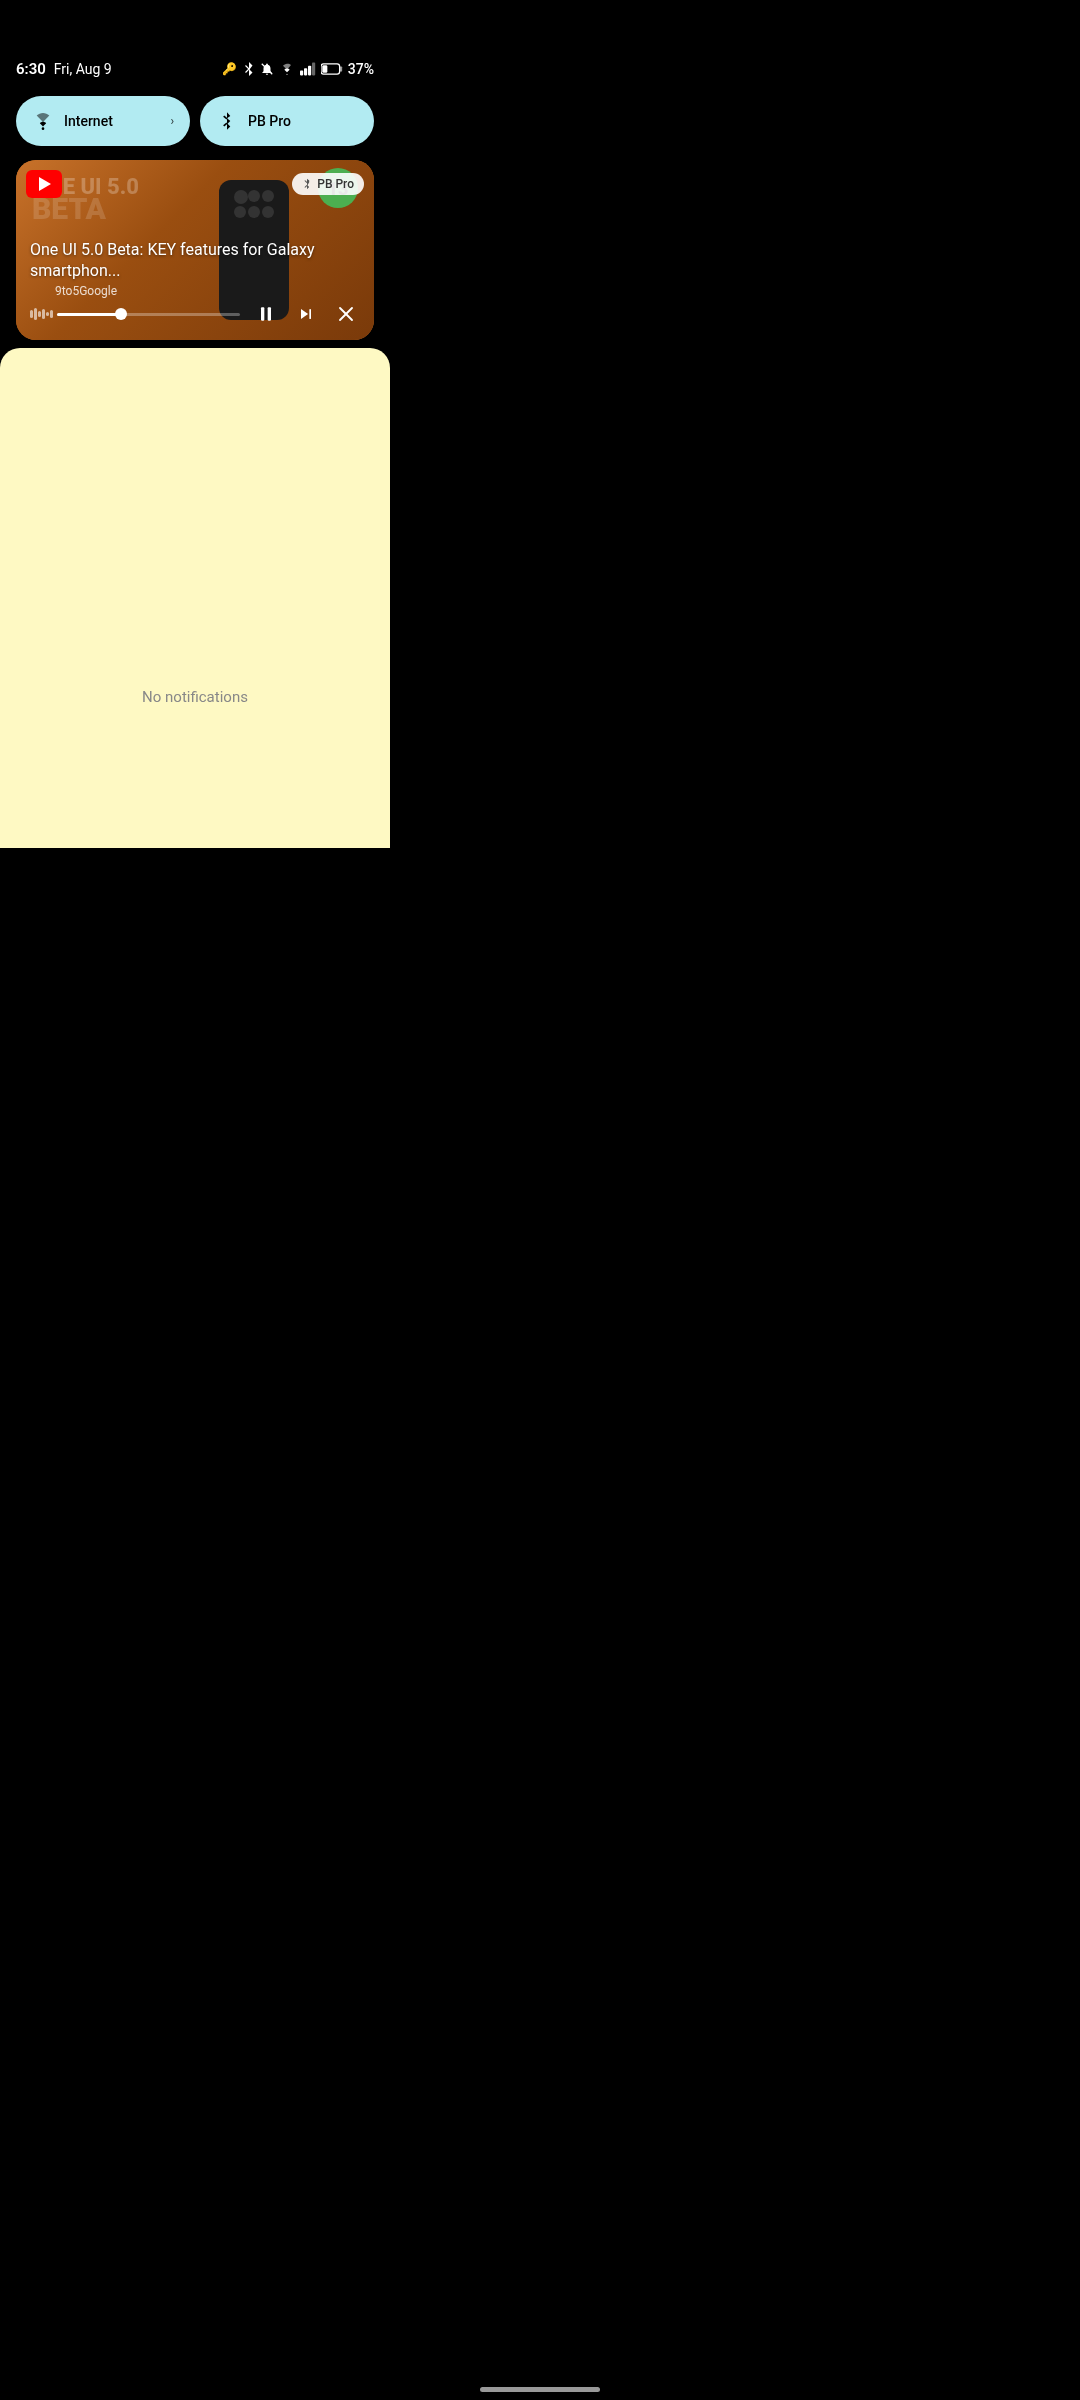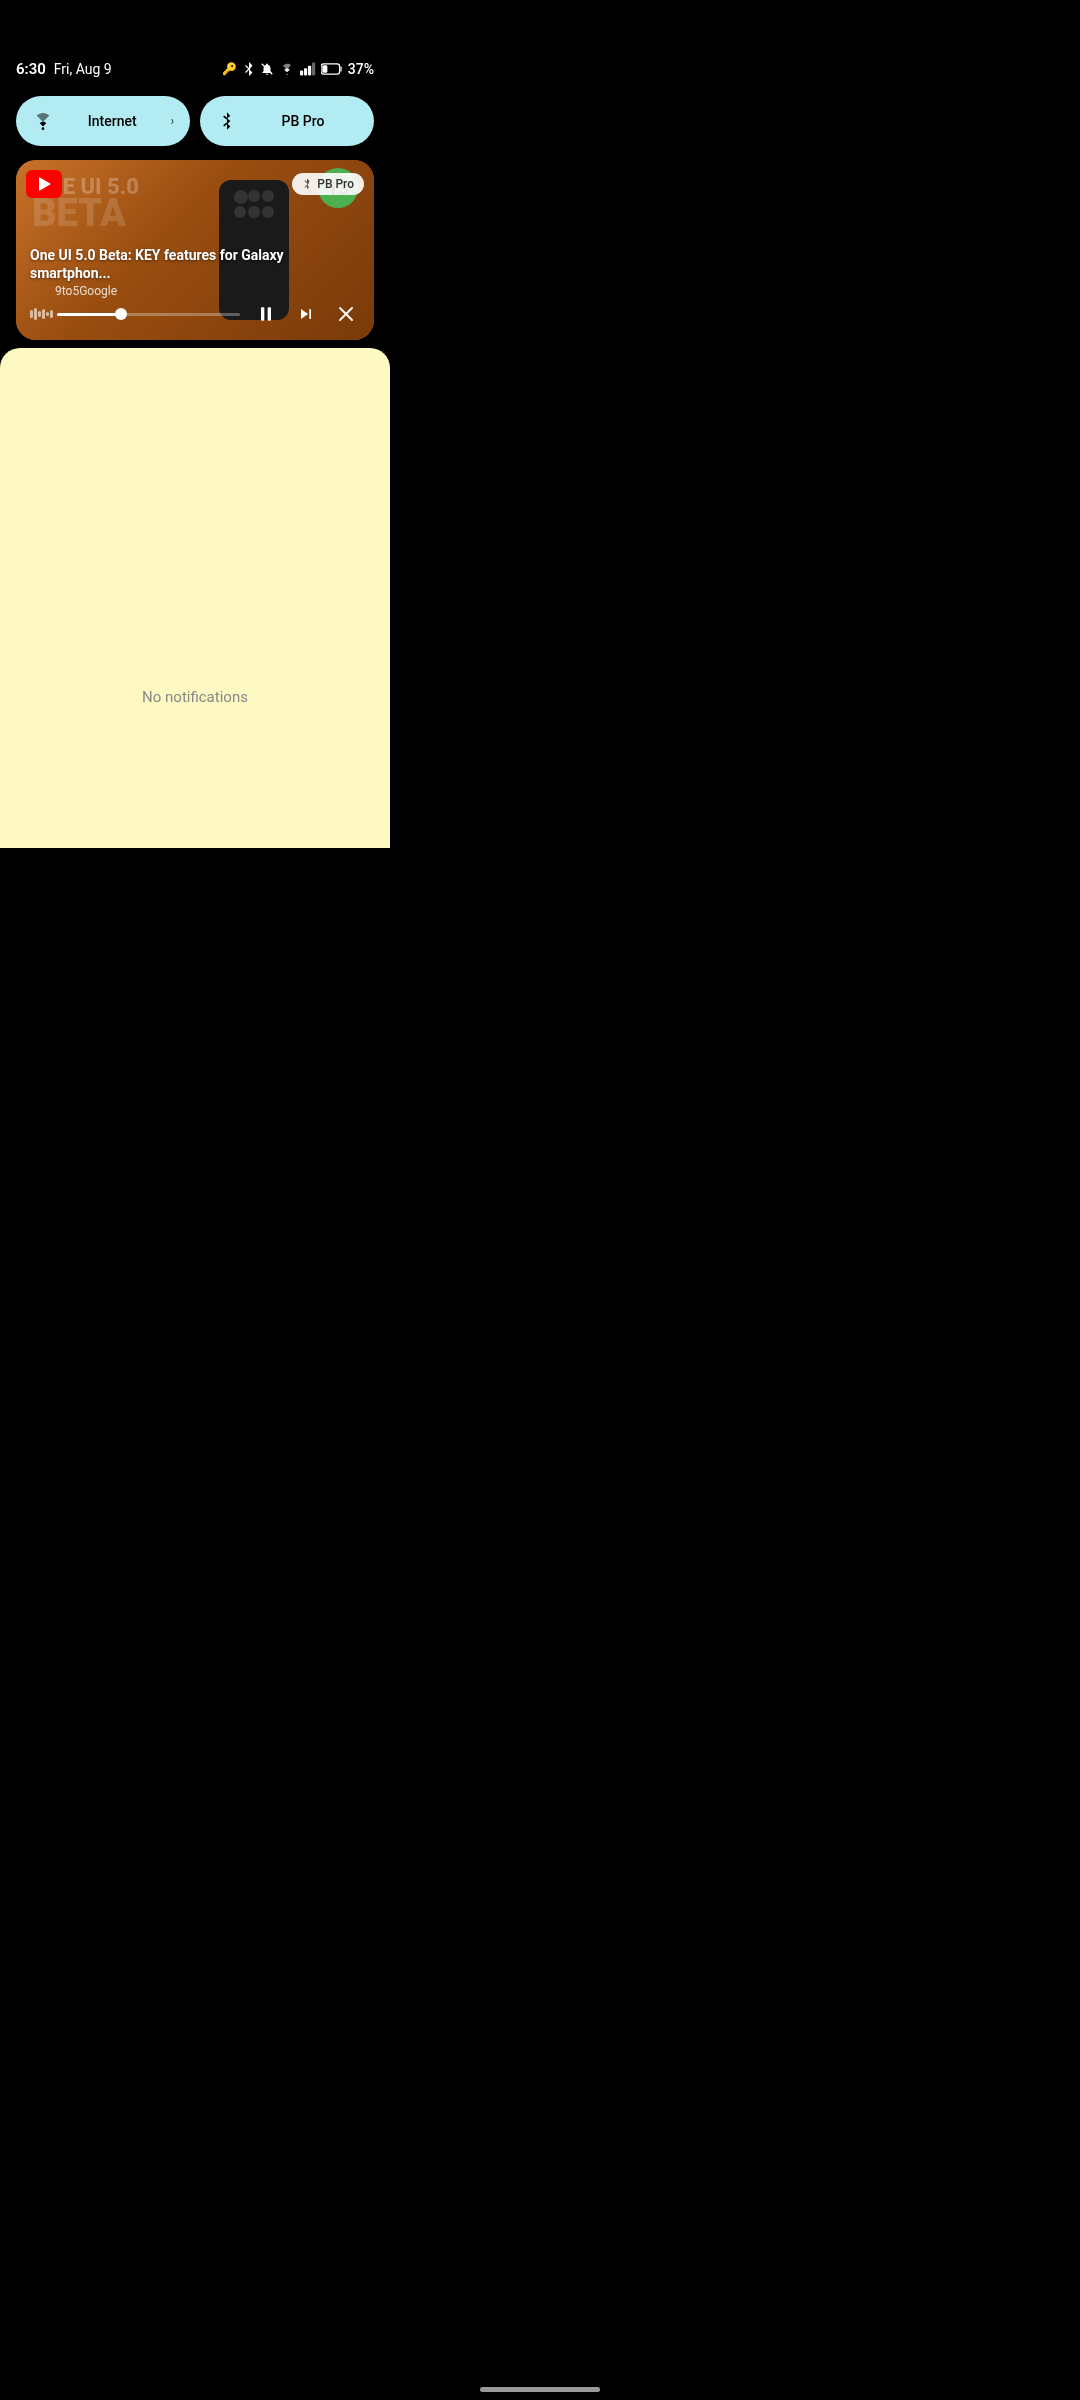--- a/index.html
+++ b/index.html
@@ -72,21 +72,20 @@
       align-items: center;
       gap: 10px;
       font-size: 14px;
       font-weight: 500;
       cursor: pointer;
     }
 
     .tile-active {
       background: #b2ebf2;
       color: #000;
-      text-align: center;
     }
 
     .tile-inactive {
       background: #2a2a2a;
       color: #ccc;
     }
 
     .tile-icon {
       width: 22px;
       height: 22px;
@@ -131,21 +130,21 @@
     }
 
     .media-bg-text .one-ui {
       font-size: 22px;
       font-weight: 800;
       color: rgba(255,255,255,0.25);
       line-height: 1;
     }
 
     .media-bg-text .beta {
-      font-size: 38px;
+      font-size: 30px;
       font-weight: 900;
       color: rgba(255,255,255,0.15);
       line-height: 1;
       margin-top: -4px;
     }
 
     .media-phone-img {
       position: absolute;
       right: 60px;
       top: 0;
@@ -252,22 +251,22 @@
 
     .media-info {
       position: absolute;
       bottom: 42px;
       left: 14px;
       right: 14px;
       z-index: 4;
     }
 
     .media-title {
-      font-size: 14px;
-      font-weight: 700;
+      font-size: 16px;
+      font-weight: 400;
       color: #fff;
       text-shadow: 0 1px 3px rgba(0,0,0,0.5);
       line-height: 1.3;
     }
 
     .media-source {
       font-size: 12px;
       color: rgba(255,255,255,0.8);
       margin-top: 2px;
       margin-left: 25px;

